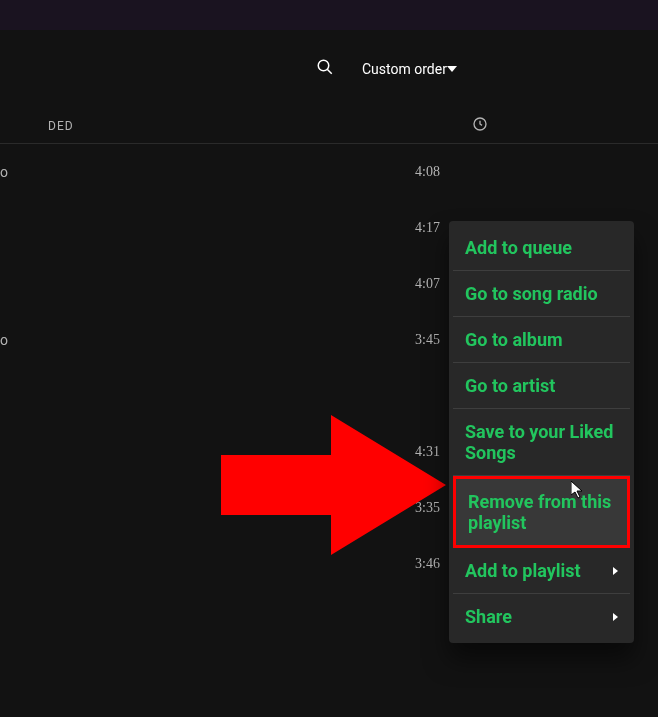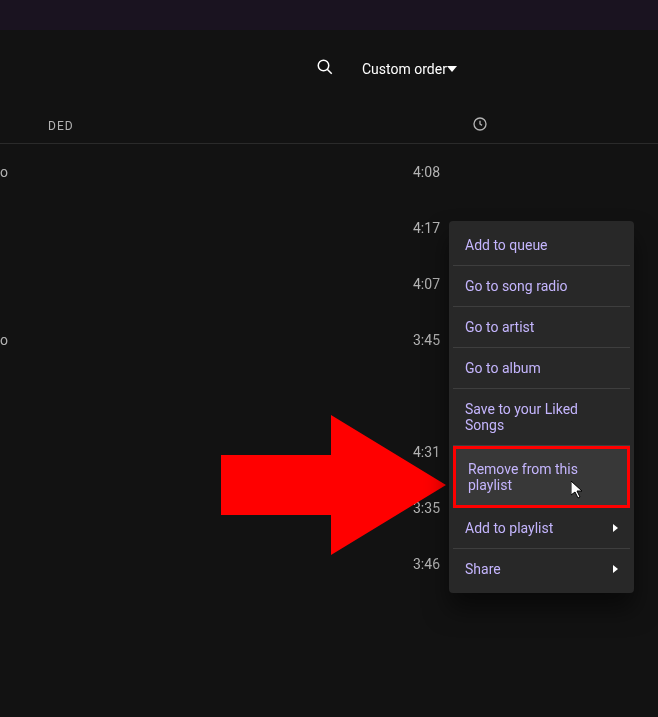--- a/index.html
+++ b/index.html
@@ -62,41 +62,43 @@
       align-items: center;
       height: 56px;
       font-size: 14px;
       color: #b3b3b3;
     }
     .track-added { width: 180px; }
     .track-duration {
       width: 260px;
       text-align: right;
       font-variant-numeric: tabular-nums;
+      font-family: Liberation Serif, serif;
     }
     .context-menu {
       position: absolute;
       top: 221px;
       left: 449px;
       width: 185px;
       background: #282828;
       border-radius: 4px;
       box-shadow: 0 16px 24px rgba(0,0,0,0.5);
       padding: 4px;
       z-index: 100;
     }
     .menu-item {
       padding: 12px 12px;
-      color: #c4b5fd;
-      font-size: 14px;
+      color: #22c55e;
+      font-size: 18px;
       cursor: pointer;
       border-bottom: 1px solid #3e3e3e;
       display: flex;
       justify-content: space-between;
       align-items: center;
+      font-weight: bold;
     }
     .menu-item:last-child { border-bottom: none; }
     .menu-item.highlighted {
       border: 3px solid #ff0000;
       background: #383838;
       position: relative;
       justify-content: flex-end;
     }
     .submenu-arrow {
       width: 0;
@@ -197,24 +199,24 @@
 </div>
 
 <div class="context-menu">
   <div class="menu-item">
     <span>Add to queue</span>
   </div>
   <div class="menu-item">
     <span>Go to song radio</span>
   </div>
   <div class="menu-item">
+    <span>Go to album</span>
+  </div>
+  <div class="menu-item">
     <span>Go to artist</span>
-  </div>
-  <div class="menu-item">
-    <span>Go to album</span>
   </div>
   <div class="menu-item">
     <span>Save to your Liked Songs</span>
   </div>
   <div class="menu-item highlighted">
     <span>Remove from this playlist</span>
   </div>
   <div class="menu-item">
     <span>Add to playlist</span>
     <span class="submenu-arrow"></span>

